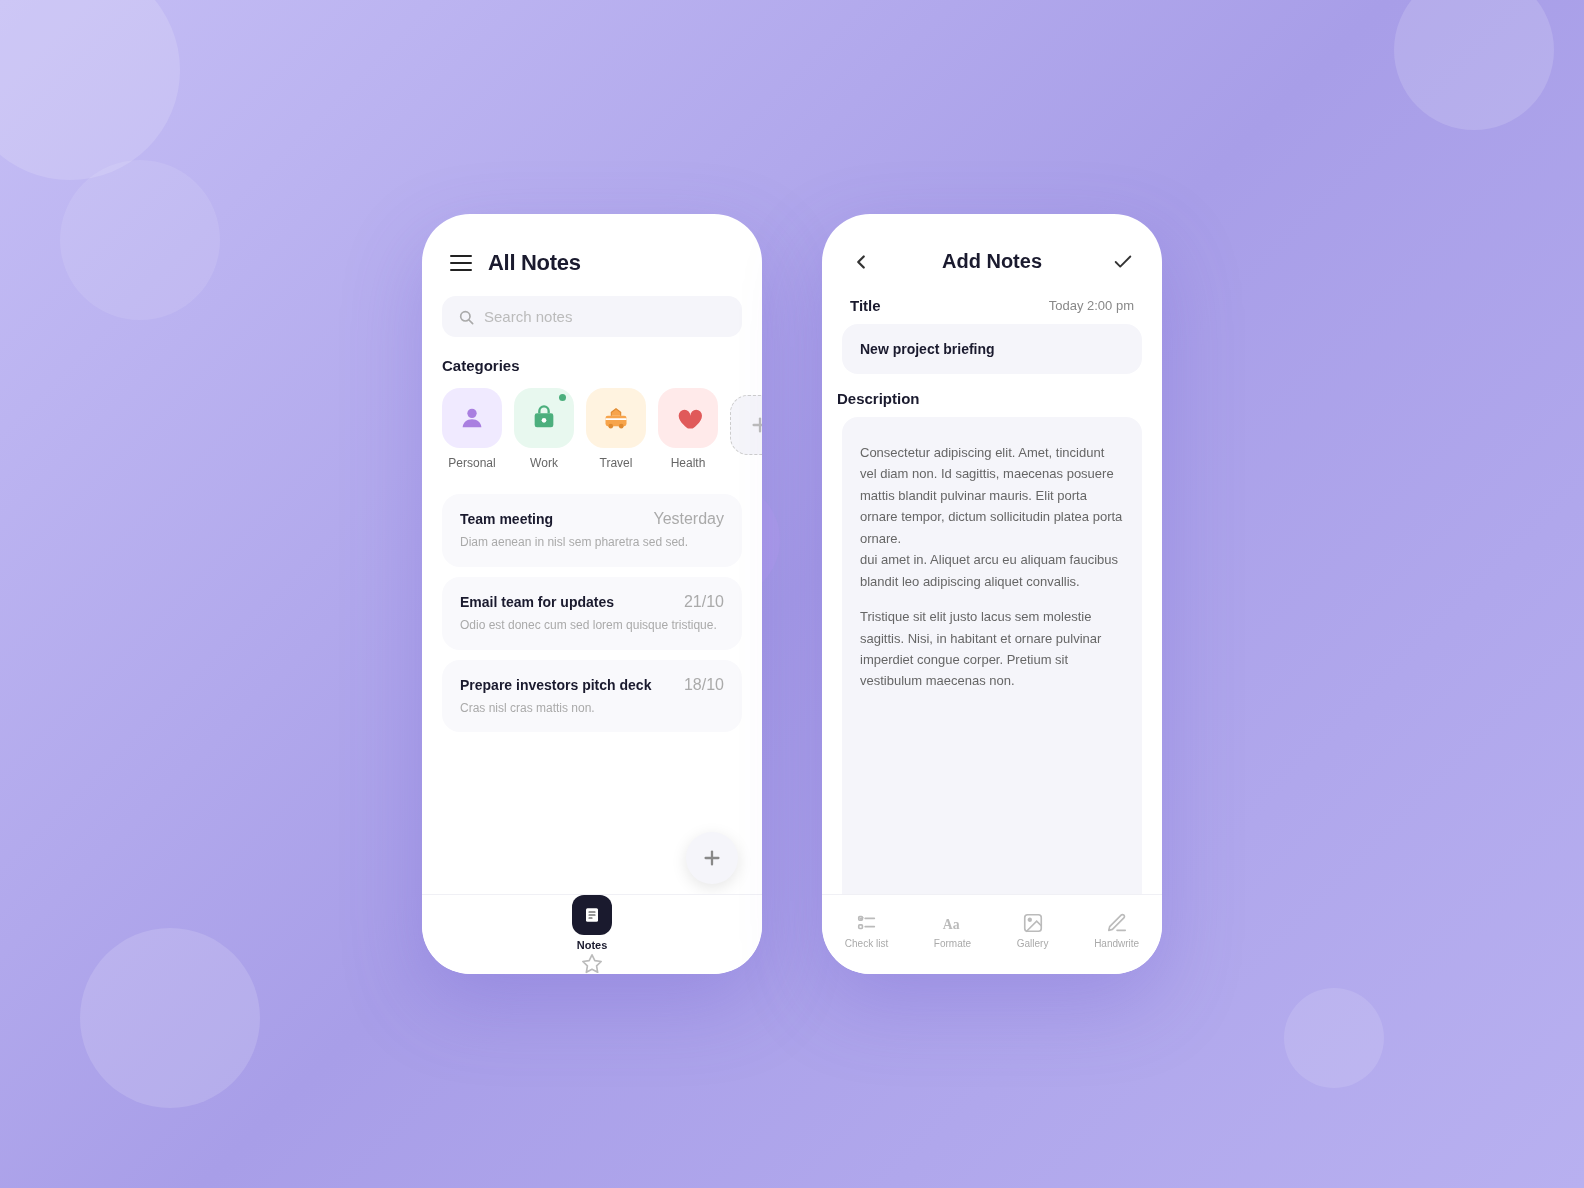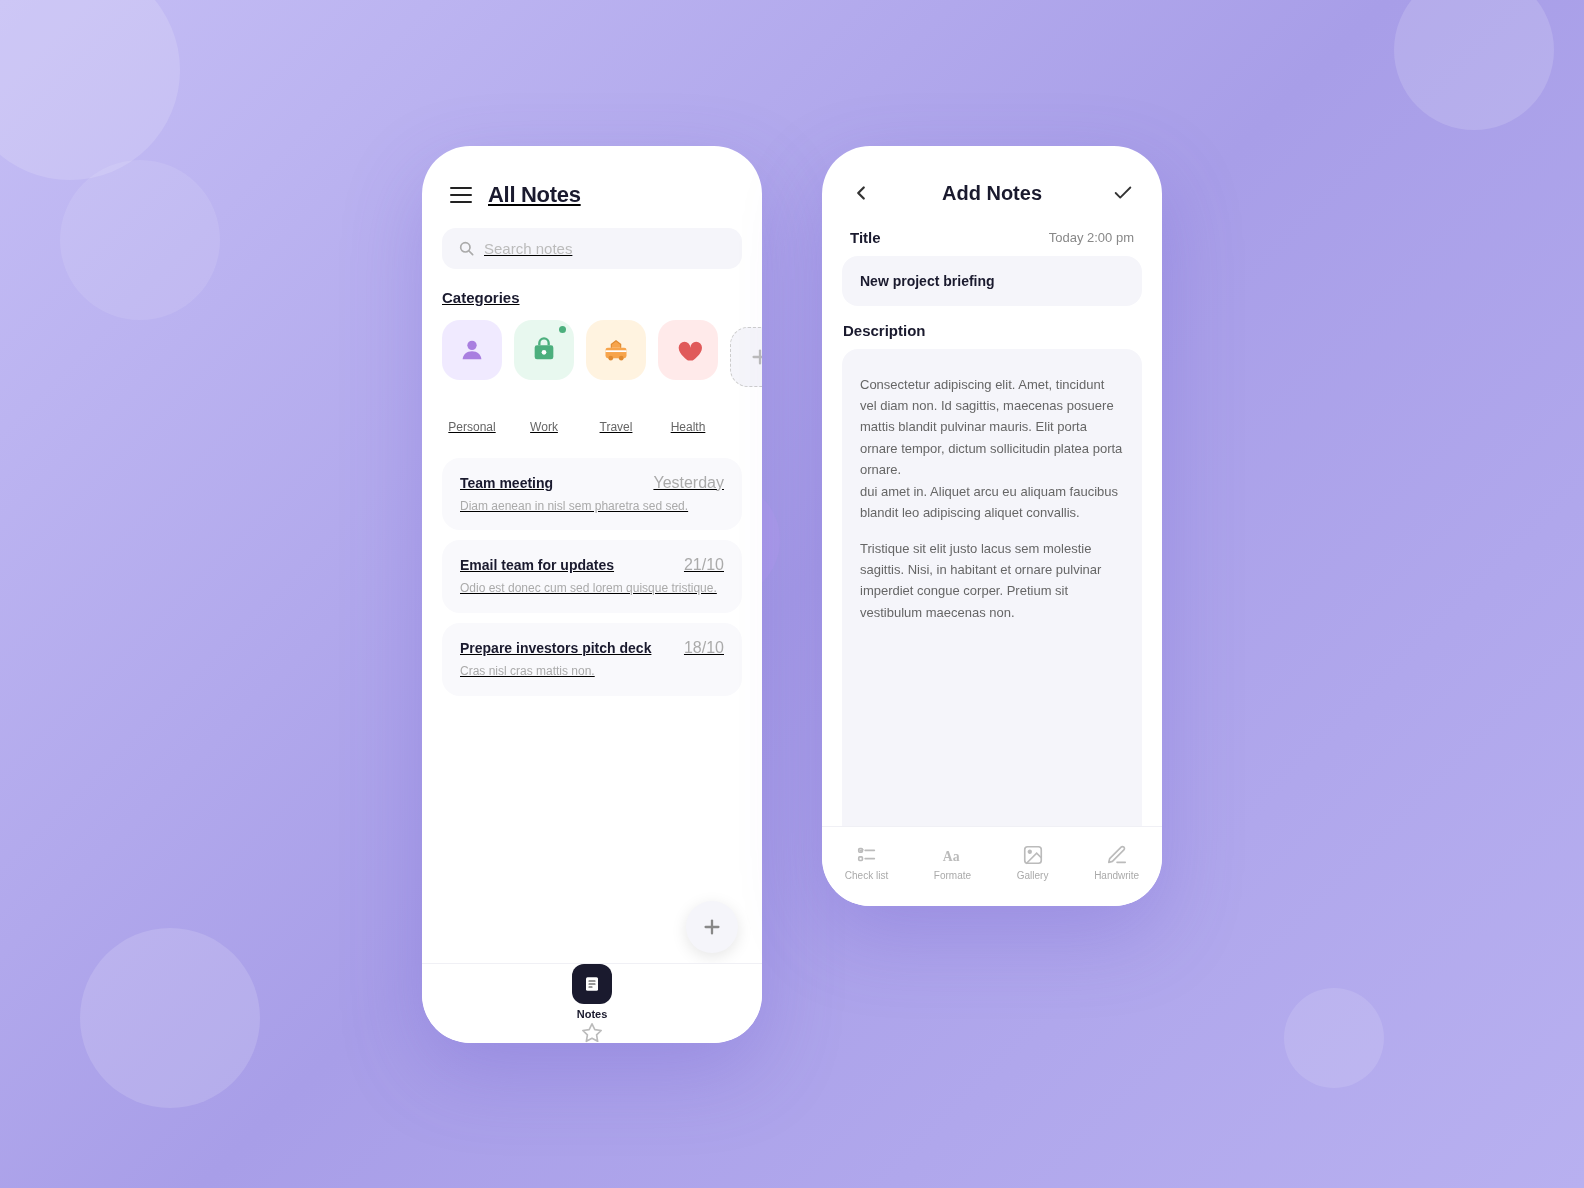--- a/index.html
+++ b/index.html
@@ -41,22 +41,21 @@
     .phone {
       background: #ffffff;
       border-radius: 48px;
       overflow: hidden;
       box-shadow: 0 30px 80px rgba(100, 80, 200, 0.25);
       position: relative;
     }
 
     .phone-left {
       width: 340px;
-      height: 897px;
-      text-decoration: underline;
+      height: 760px;
     }
 
     .phone-right {
       width: 340px;
       height: 760px;
     }
 
     
     .left-content {
       display: flex;
@@ -160,21 +159,20 @@
       width: 7px;
       height: 7px;
       border-radius: 50%;
       background: #4caf7d;
     }
 
     .category-label-text {
       font-size: 12px;
       color: #666;
       text-align: center;
-      margin-top: 32px;
     }
 
     .notes-list {
       display: flex;
       flex-direction: column;
       gap: 10px;
       padding: 0 20px;
       flex: 1;
     }
 
@@ -347,21 +345,21 @@
     .title-input-text {
       font-size: 14px;
       font-weight: 600;
       color: #1a1a2e;
     }
 
     .desc-label {
       font-size: 15px;
       font-weight: 700;
       color: #1a1a2e;
-      padding: 0 21px 10px;
+      padding: 0 15px 10px;
     }
 
     .desc-card {
       margin: 0 20px;
       background: #f5f5fa;
       border-radius: 16px;
       padding: 18px;
       flex: 1;
     }
 

